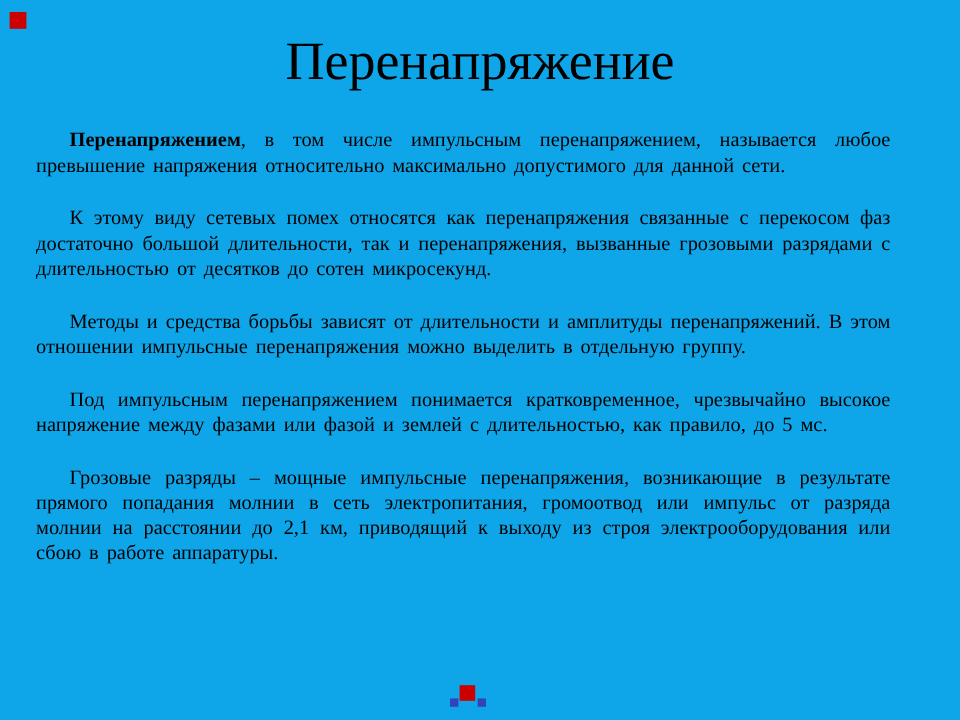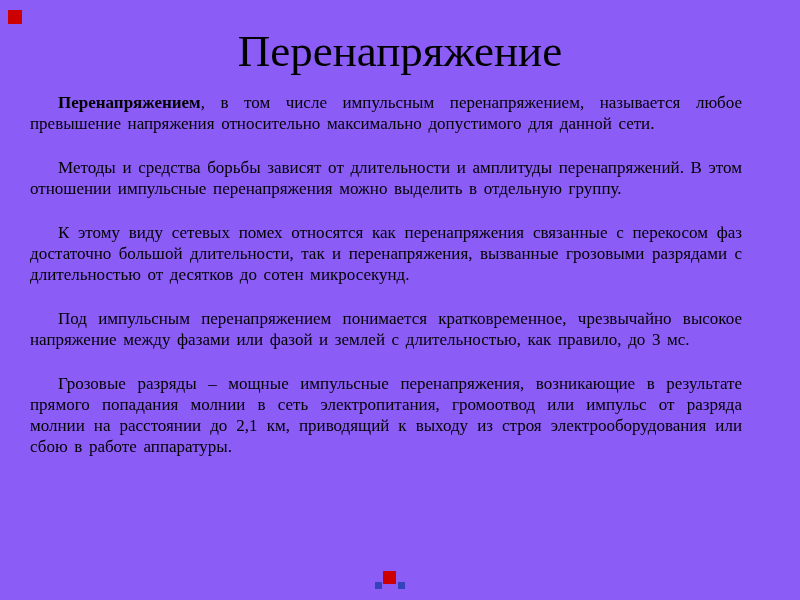--- a/index.html
+++ b/index.html
@@ -4,21 +4,21 @@
 <style>
   html, body {
     margin: 0;
     padding: 0;
     background: #ffffff;
   }
   .slide {
     position: relative;
     width: 800px;
     height: 600px;
-    background: #8b5cf6;
+    background: #0ea5e9;
     color: #000000;
     font-family: "Liberation Serif", serif;
     overflow: hidden;
   }
   .accent-top-left {
     position: absolute;
     left: 8px;
     top: 10px;
     width: 14px;
     height: 14px;
@@ -27,21 +27,21 @@
   .title {
     margin: 26px 0 0 0;
     font-size: 45px;
     font-weight: normal;
     text-align: center;
     line-height: 1.15;
   }
   .content {
     position: absolute;
     left: 30px;
-    top: 92px;
+    top: 106px;
     width: 712px;
     font-size: 17px;
     line-height: 21px;
     text-align: justify;
   }
   .content p {
     margin: 0 0 23px 0;
     text-indent: 28px;
     word-spacing: 0.14em;
   }
@@ -84,23 +84,23 @@
 <body>
 
 <div class="slide">
 
   <div class="accent-top-left"></div>
 
   <h1 class="title">Перенапряжение</h1>
 
   <div class="content">
     <p><strong>Перенапряжением</strong><span>, в том числе импульсным перенапряжением, называется любое превышение напряжения относительно максимально допустимого для данной сети.</span></p>
+    <p><span>К этому виду сетевых помех относятся как перенапряжения связанные с перекосом фаз достаточно большой длительности, так и перенапряжения, вызванные грозовыми разрядами с длительностью от десятков до сотен микросекунд.</span></p>
     <p><span>Методы и средства борьбы зависят от длительности и амплитуды перенапряжений. В этом отношении импульсные перенапряжения можно выделить в отдельную группу.</span></p>
-    <p><span>К этому виду сетевых помех относятся как перенапряжения связанные с перекосом фаз достаточно большой длительности, так и перенапряжения, вызванные грозовыми разрядами с длительностью от десятков до сотен микросекунд.</span></p>
-    <p><span>Под импульсным перенапряжением понимается кратковременное, чрезвычайно высокое напряжение между фазами или фазой и землей с длительностью, как правило, до 3 мс.</span></p>
+    <p><span>Под импульсным перенапряжением понимается кратковременное, чрезвычайно высокое напряжение между фазами или фазой и землей с длительностью, как правило, до 5 мс.</span></p>
     <p><span>Грозовые разряды – мощные импульсные перенапряжения, возникающие в результате прямого попадания молнии в сеть электропитания, громоотвод или импульс от разряда молнии на расстоянии до 2,1 км, приводящий к выходу из строя электрооборудования или сбою в работе аппаратуры.</span></p>
   </div>
 
   <div class="footer-ornament">
     <span class="blue-sq-left"></span>
     <span class="red-sq"></span>
     <span class="blue-sq-right"></span>
   </div>
 
 </div>

